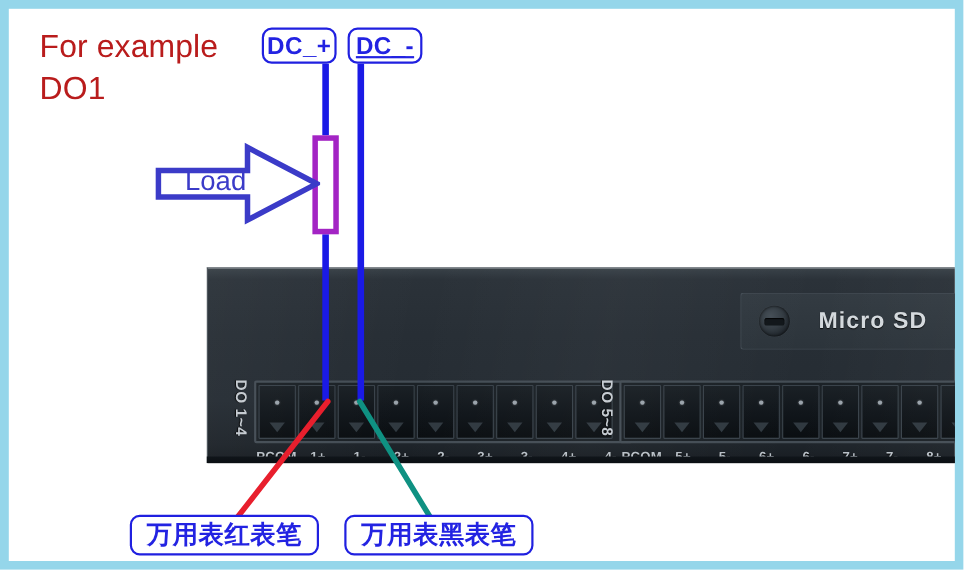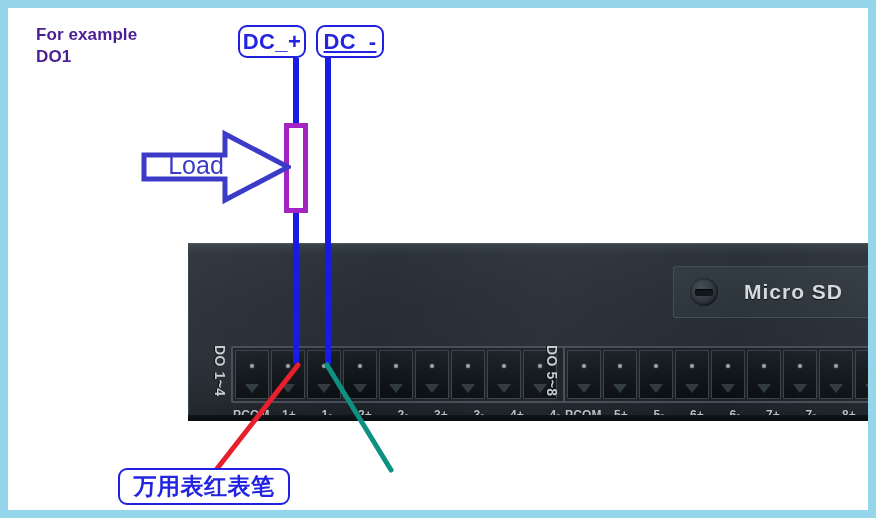--- a/index.html
+++ b/index.html
@@ -21,24 +21,24 @@
     border: 8px solid #95d6ea;
     overflow: hidden;
   }
 
   
   .heading {
     position: absolute;
     left: 28px;
     top: 16px;
     width: 210px;
-    font-size: 17px;
-    font-weight: bold;
+    font-size: 29px;
+    font-weight: normal;
     line-height: 1.32;
-    color: #4c1d95;
+    color: #b91c1c;
     letter-spacing: 0.1px;
     white-space: pre-line;
   }
 
   
   .callout {
     position: absolute;
     box-sizing: border-box;
     border: 2.6px solid #2020e0;
     border-radius: 9px;
@@ -366,14 +366,15 @@
     </svg>
   </div>
   <div id="load-label">Load</div>
 
   <div class="callout latin" id="callout-dc-plus">DC_+</div>
 
   <div class="callout latin" id="callout-dc-minus">DC_-</div>
 
   <div class="callout cjk" id="callout-red-probe">万用表红表笔</div>
 
+  <div class="callout cjk" id="callout-black-probe">万用表黑表笔</div>
 
 </div>
 
 </body></html>

